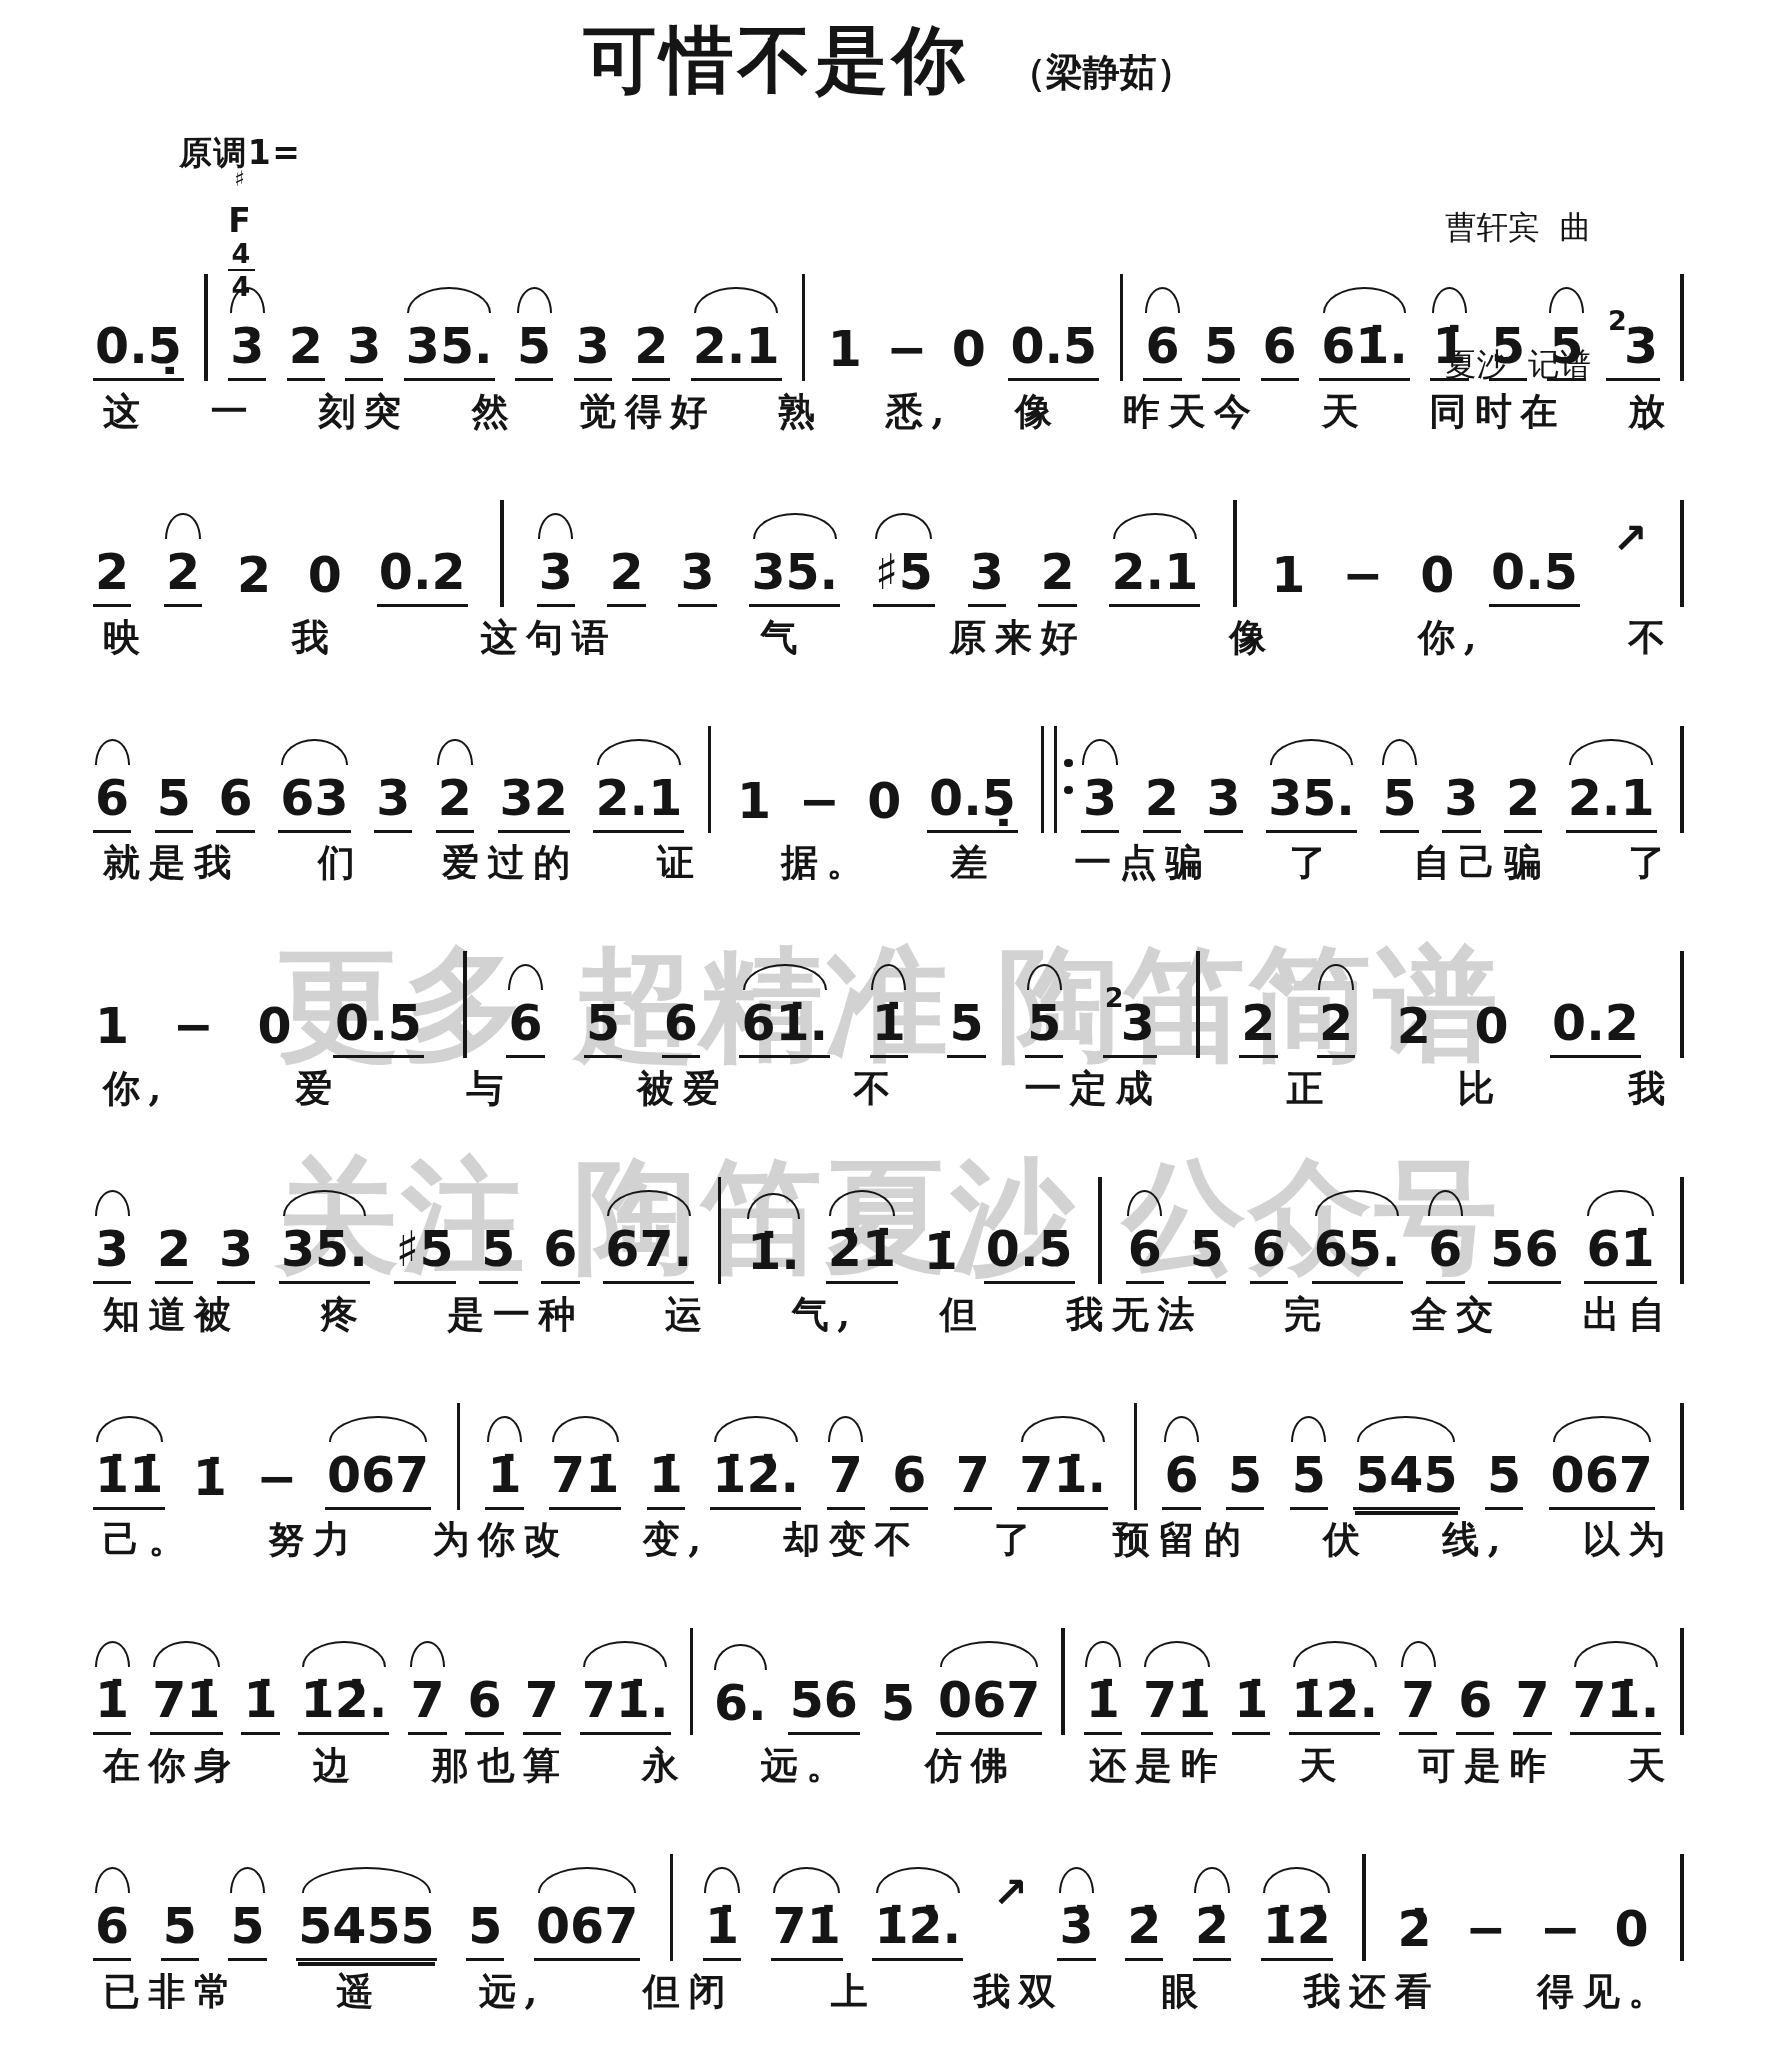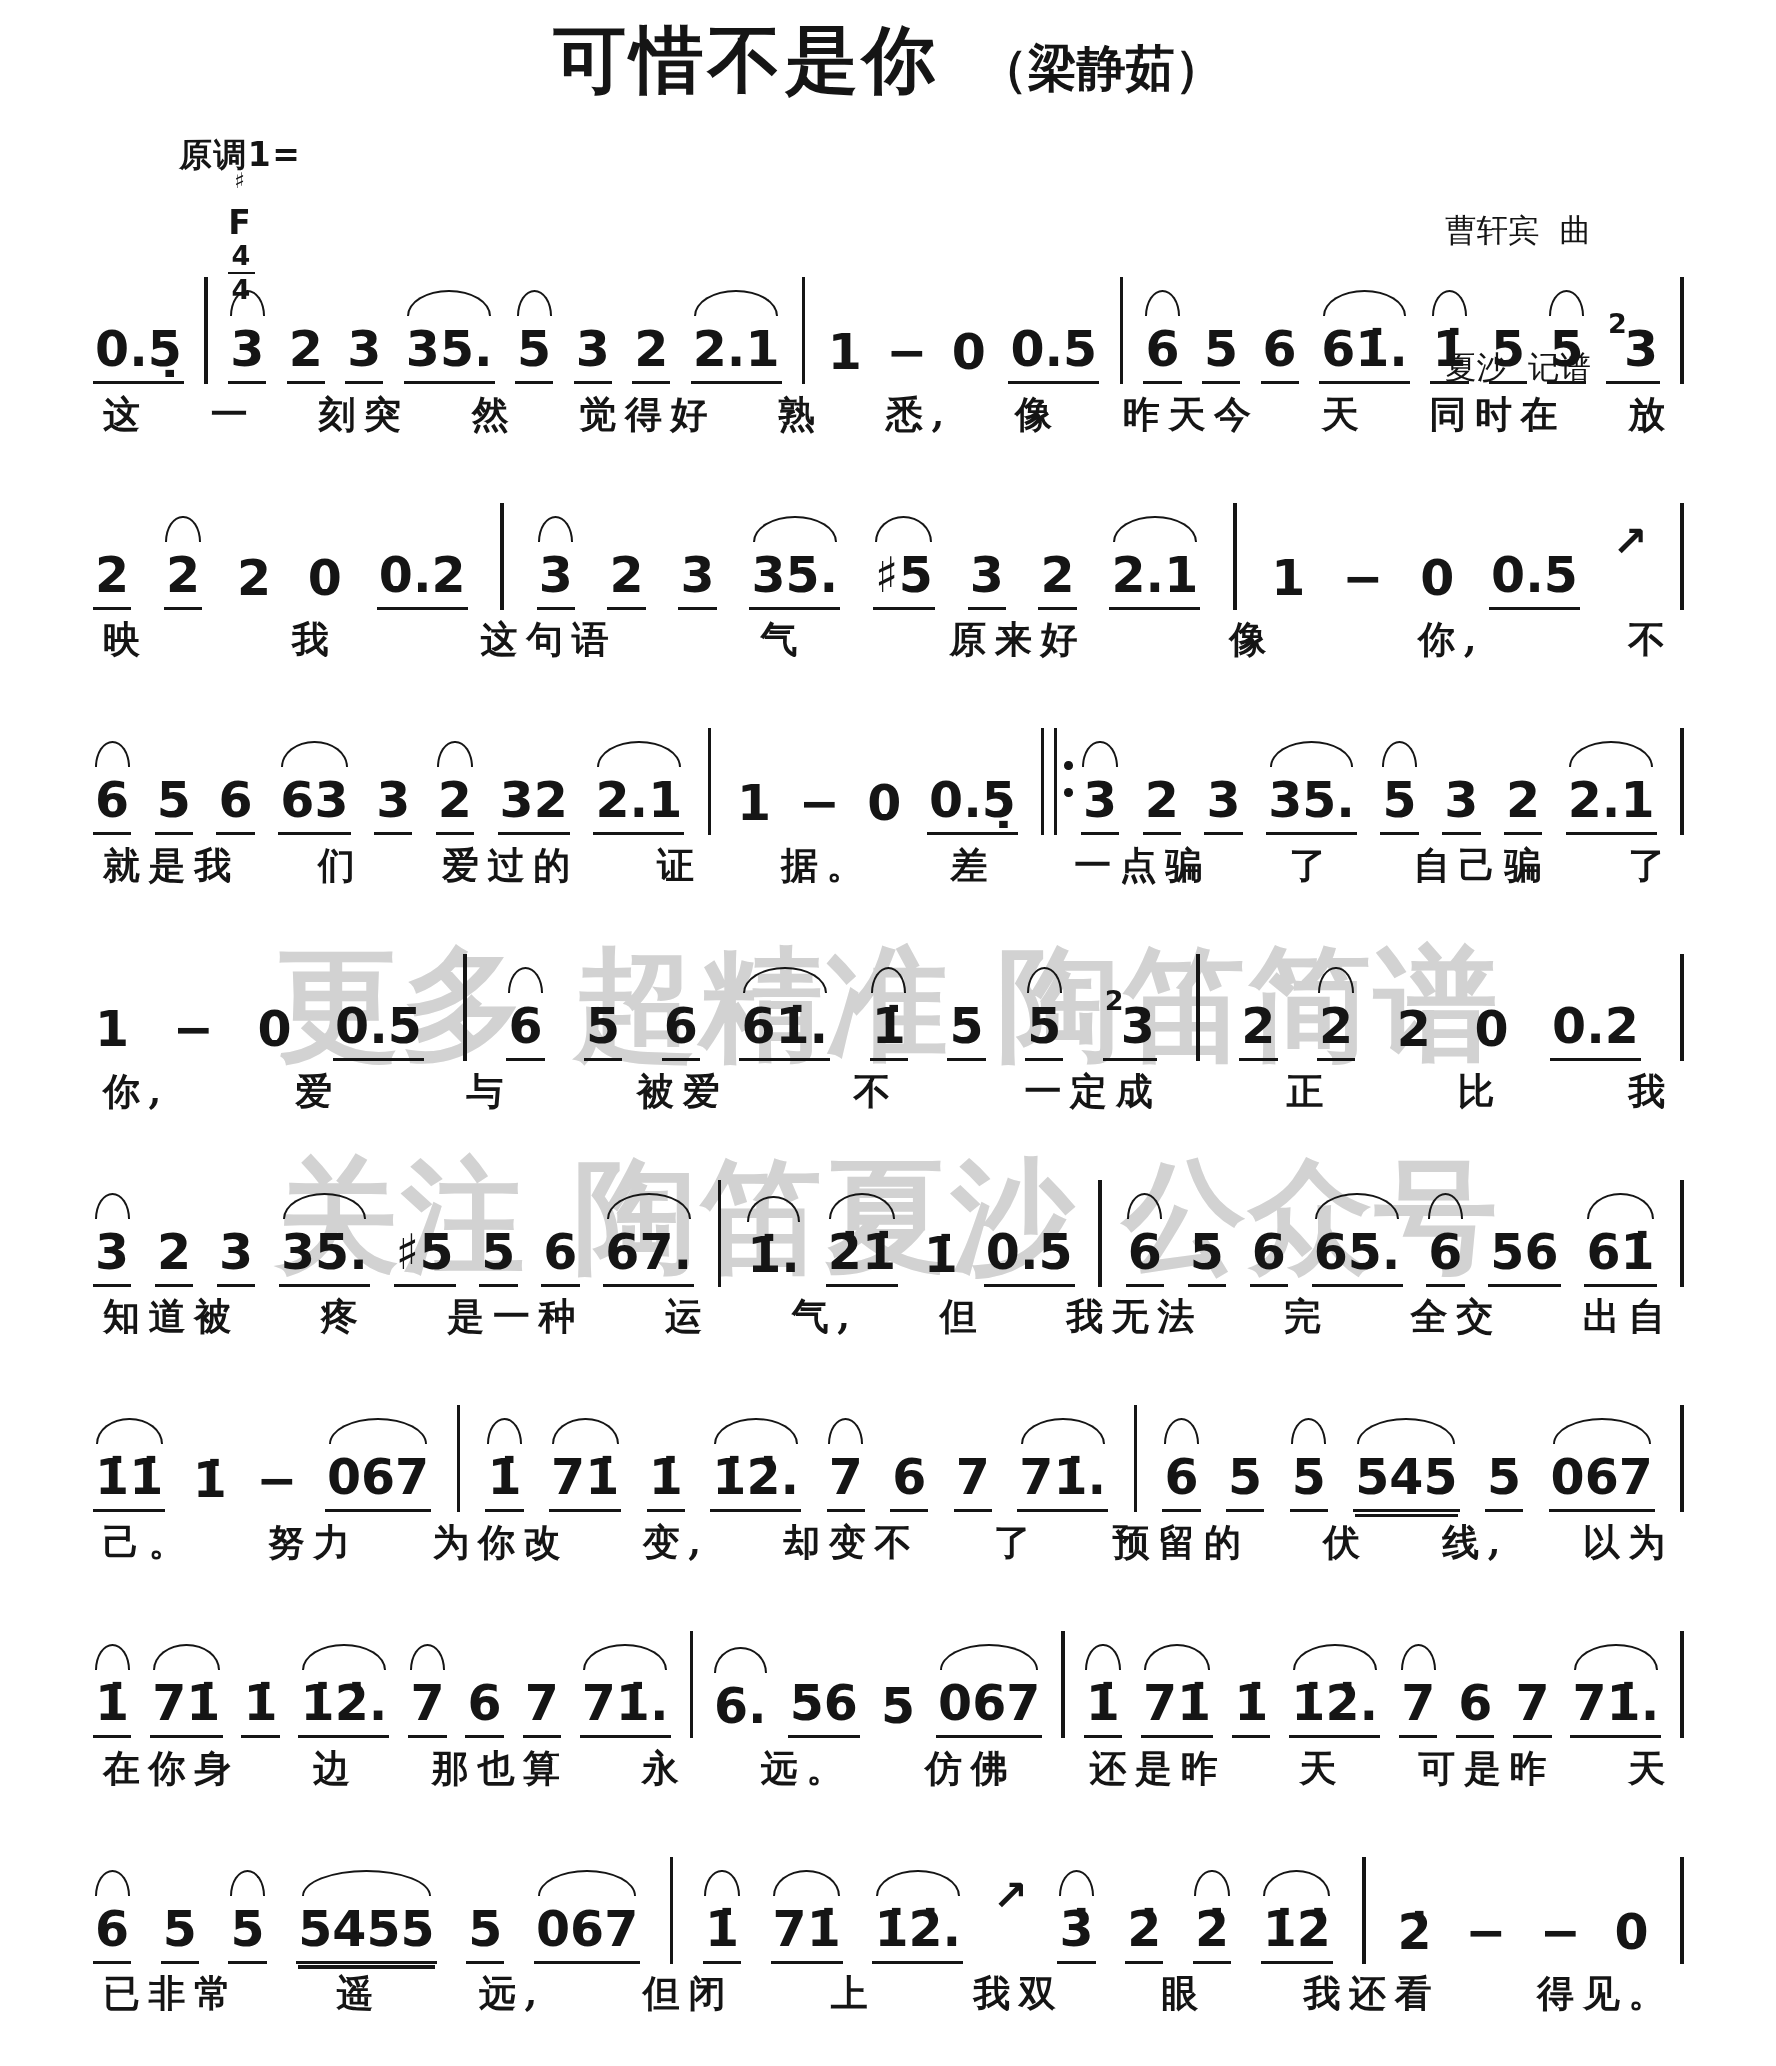--- a/index.html
+++ b/index.html
@@ -14,21 +14,21 @@
   }
   .content{position:relative;z-index:1;}
   
   .title-row{display:flex;justify-content:center;align-items:baseline;padding-top:18.6px;gap:32px;}
   .title{
     font-family:"DejaVu Serif","Liberation Serif",serif;
     font-size:73px;font-weight:bold;letter-spacing:4.3px;margin:0;line-height:1.1;
   }
   .title-suffix{
     font-family:Liberation Mono, monospace;
-    font-size:49px;font-weight:600;margin-left:7.2px;
+    font-size:37px;font-weight:600;margin-left:7.2px;
   }
   .meta-row{position:relative;height:115px;margin:2.9px 186px 0 179px;}
   .key-line{
     position:absolute;left:0;top:29px;
     display:flex;align-items:center;
     font-size:33px;font-weight:bold;letter-spacing:1.4px;white-space:nowrap;flex-direction:column;
   }
   .sup-sharp{font-size:21.5px;vertical-align:super;position:relative;top:-10px;}
   .timesig{display:inline-flex;flex-direction:column;align-items:center;
     font-weight:bold;font-size:27px;line-height:1;margin:0 10px 0 13px;}

